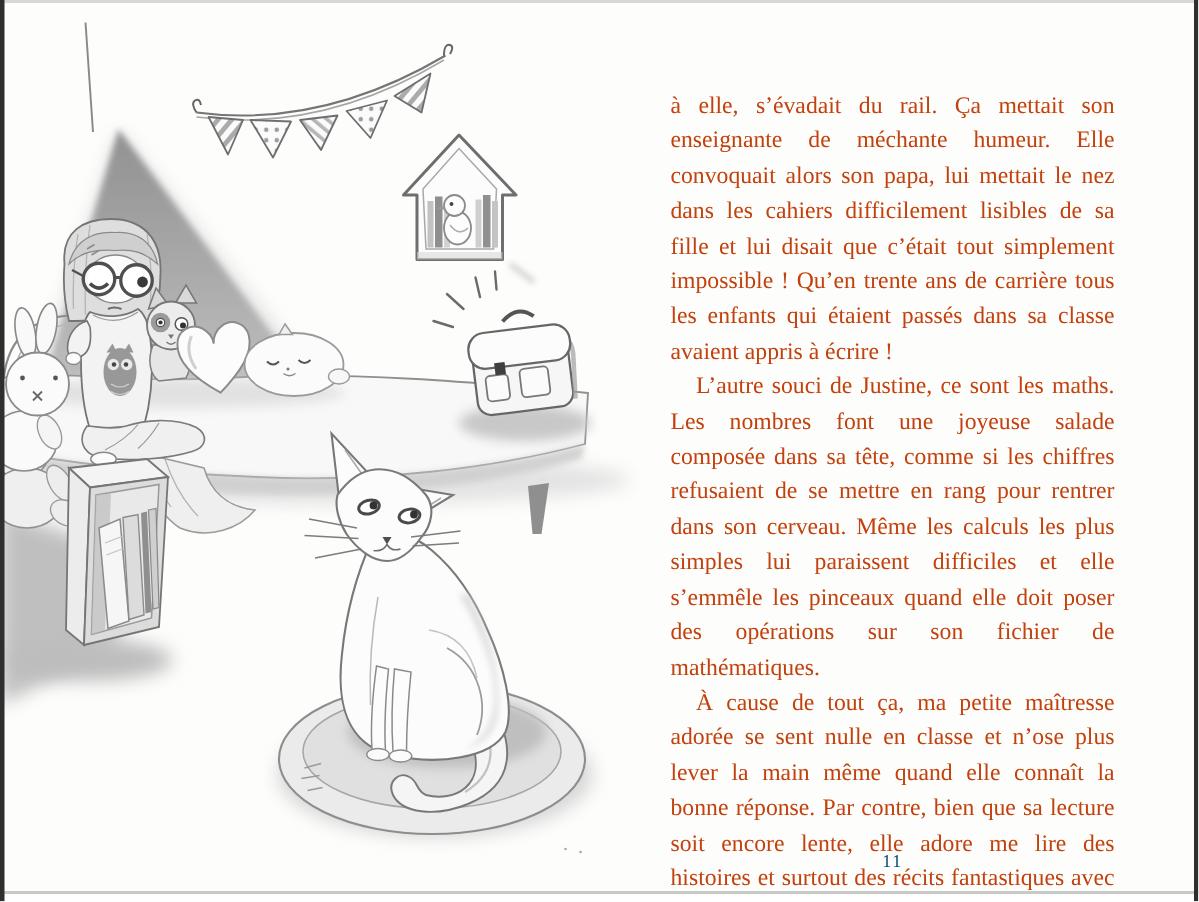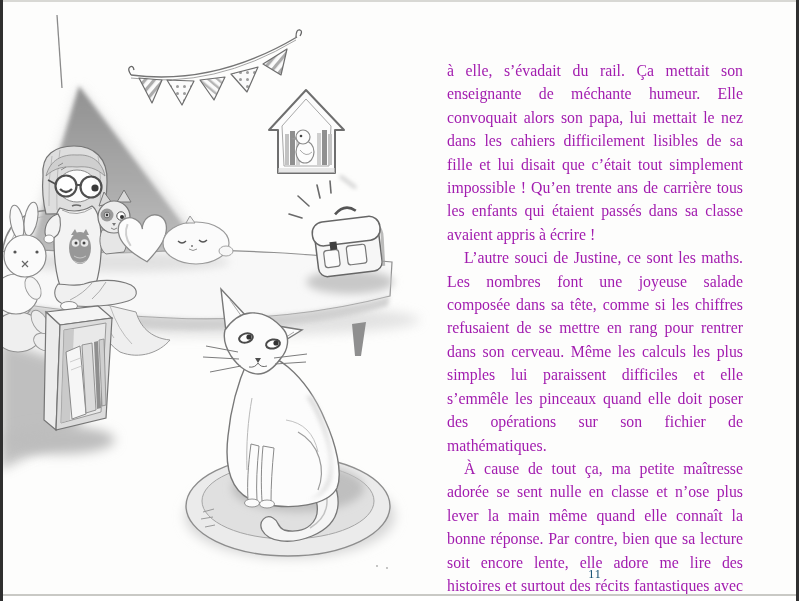--- a/index.html
+++ b/index.html
@@ -5,21 +5,21 @@
   html,body{margin:0;padding:0;}
   body{width:799px;height:601px;font-family:"Liberation Serif","DejaVu Serif",serif;}
   .stage{position:relative;width:799px;height:601px;background:#fdfdfc;overflow:hidden;}
   .frame-left{position:absolute;left:0;top:0;width:3px;height:601px;background:#2f2f2f;z-index:30;}
   .frame-right{position:absolute;right:0;top:0;width:3px;height:601px;background:#2f2f2f;z-index:30;}
   .edge-top{position:absolute;left:0;top:0;width:799px;height:2px;background:#d8d8d4;z-index:20;}
   .edge-bottom{position:absolute;left:0;top:594px;width:799px;height:2px;background:#c9c9c5;z-index:20;}
   .below-strip{position:absolute;left:0;top:596px;width:799px;height:5px;background:#ffffff;z-index:19;}
   .left-page{position:absolute;left:0;top:0;width:440px;height:596px;}
   .right-page{position:absolute;left:447px;top:59px;width:296px;}
-  .right-page p{margin:0;font-size:15.8px;line-height:23.4px;text-align:justify;color:#a21caf;
+  .right-page p{margin:0;font-size:15.8px;line-height:23.4px;text-align:justify;color:#c2410c;
     hyphens:auto;-webkit-hyphens:auto;}
   .right-page p.indent{text-indent:17px;}
   .page-number{position:absolute;left:447px;top:567px;width:296px;text-align:center;
     font-size:12px;color:#0c4a6e;letter-spacing:1px;}
   svg{display:block;}
 </style>
 </head>
 <body>
 
 <div class="stage">

